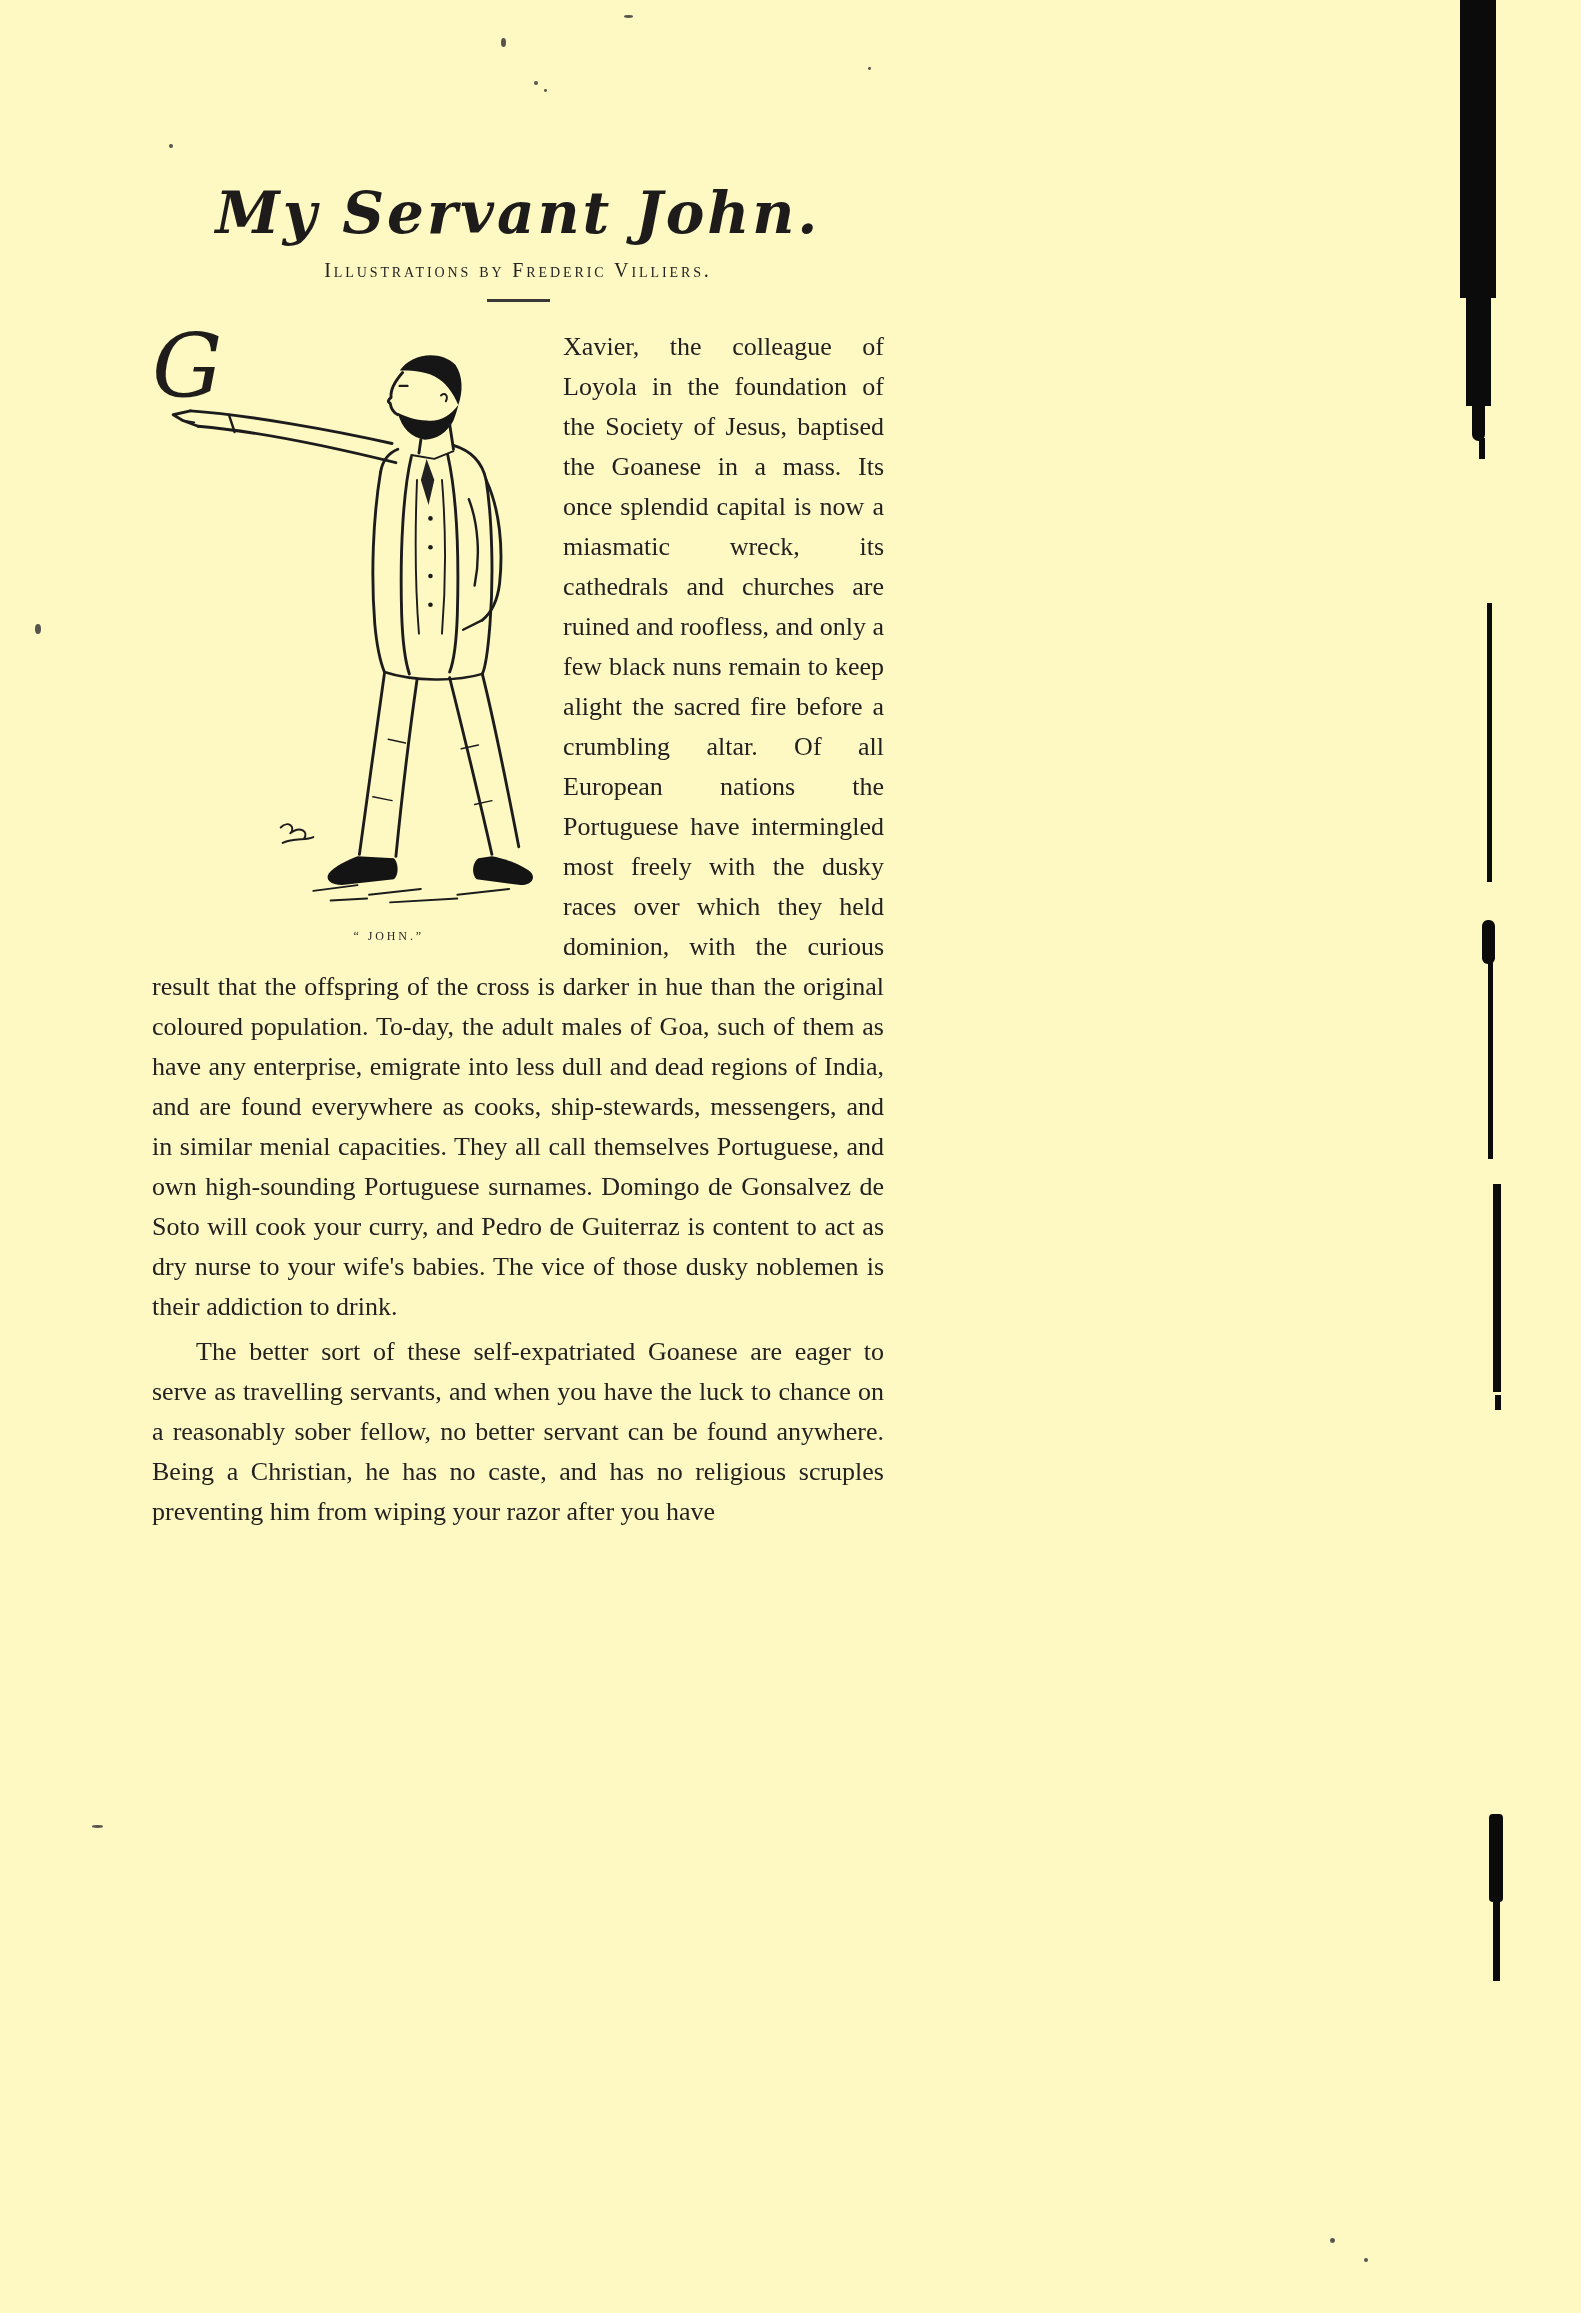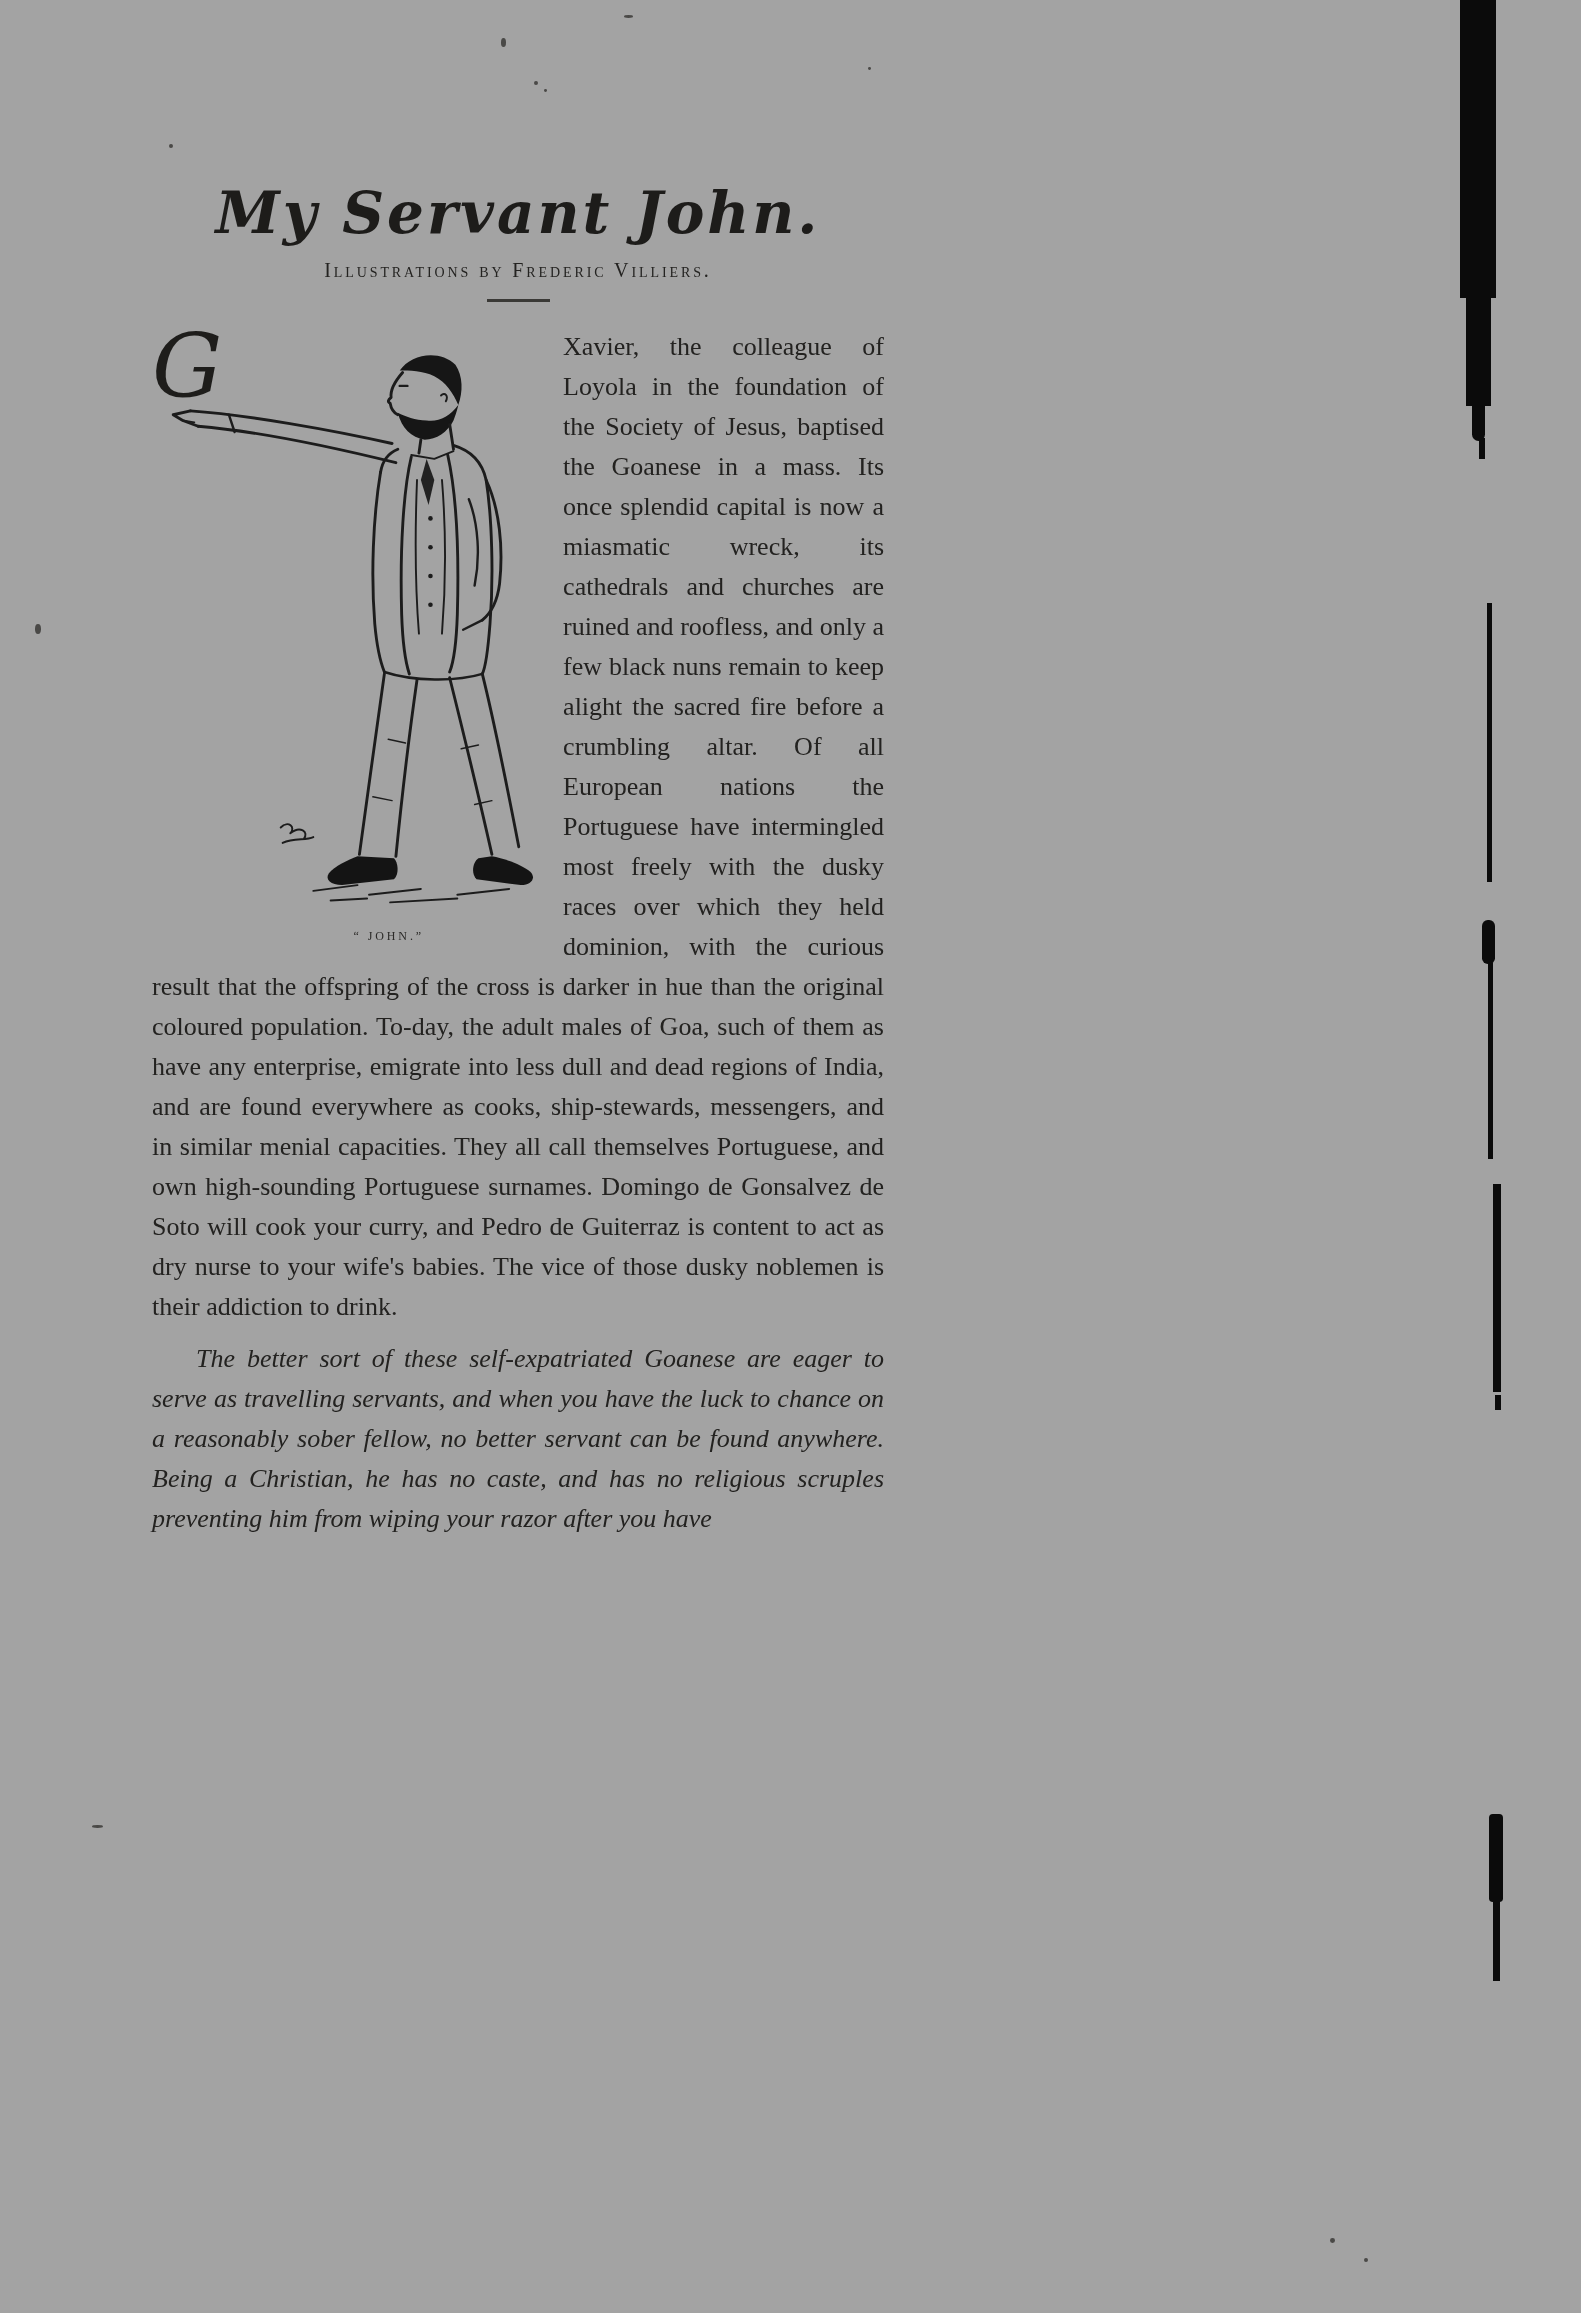--- a/index.html
+++ b/index.html
@@ -1,20 +1,20 @@
 <!DOCTYPE html>
 <html><head>
 <meta charset="utf-8">
 <style>
   html, body { margin: 0; padding: 0; background: #ffffff; }
   .page {
     position: relative;
     width: 1581px;
     height: 2313px;
-    background: #a3a3a3;
+    background: #fef9c3;
     overflow: hidden;
     font-family: "Liberation Serif", "DejaVu Serif", serif;
     color: #232220;
   }
   .content {
     position: absolute;
     left: 152px;
     top: 179px;
     width: 732px;
   }
@@ -49,21 +49,21 @@
     background: #3a3936;
     margin: 17.3px auto 0 auto;
   }
   .body-text {
     font-size: 26px;
     line-height: 40px;
     text-align: justify;
     margin: 25px 0 0 0;
   }
   .para { margin: 0; }
-  .para + .para { margin-top: 12px; text-indent: 44px; font-style: italic; }
+  .para + .para { margin-top: 5px; text-indent: 44px; }
   .dropcap {
     float: left;
     font-family: "DejaVu Serif", "Liberation Serif", serif;
     font-style: italic;
     font-size: 88px;
     line-height: 69px;
     margin: 5.8px 11.5px 0 0;
     color: #1e1d1b;
   }
   .figure {

